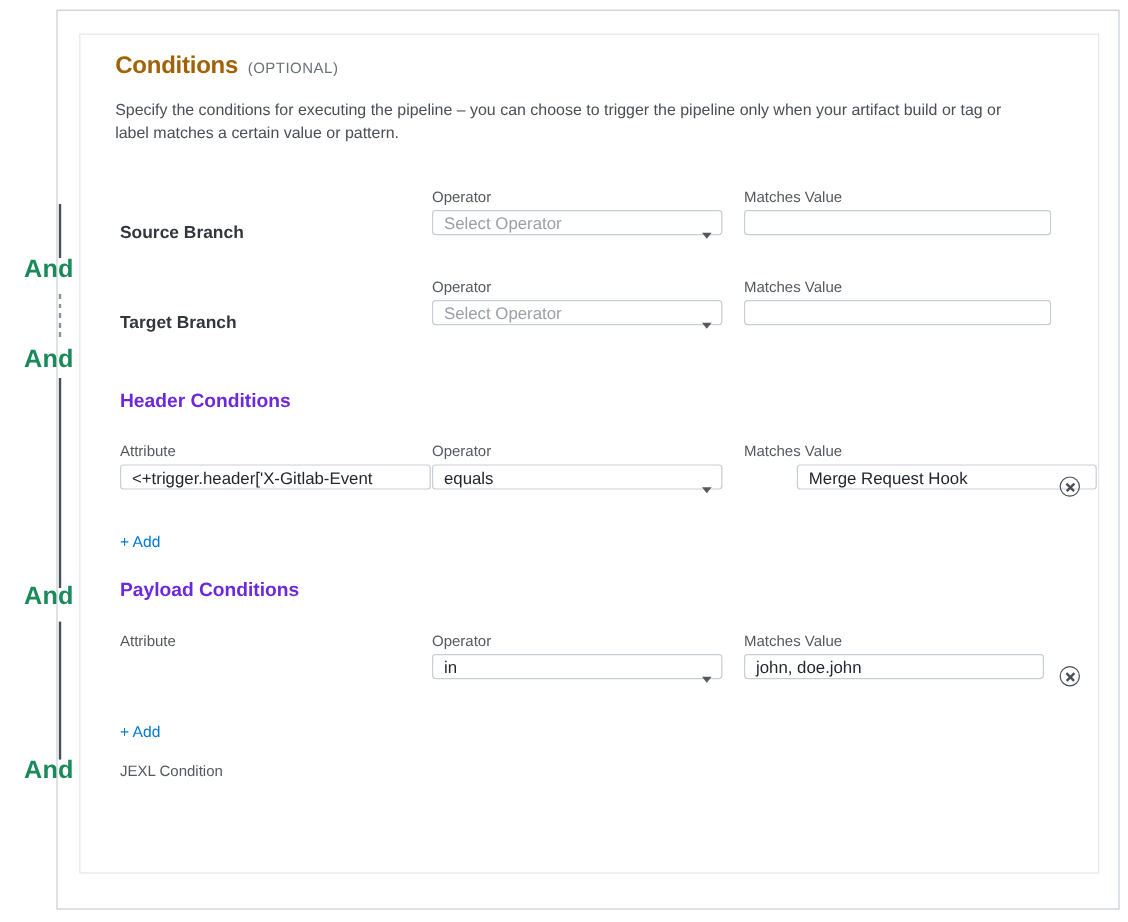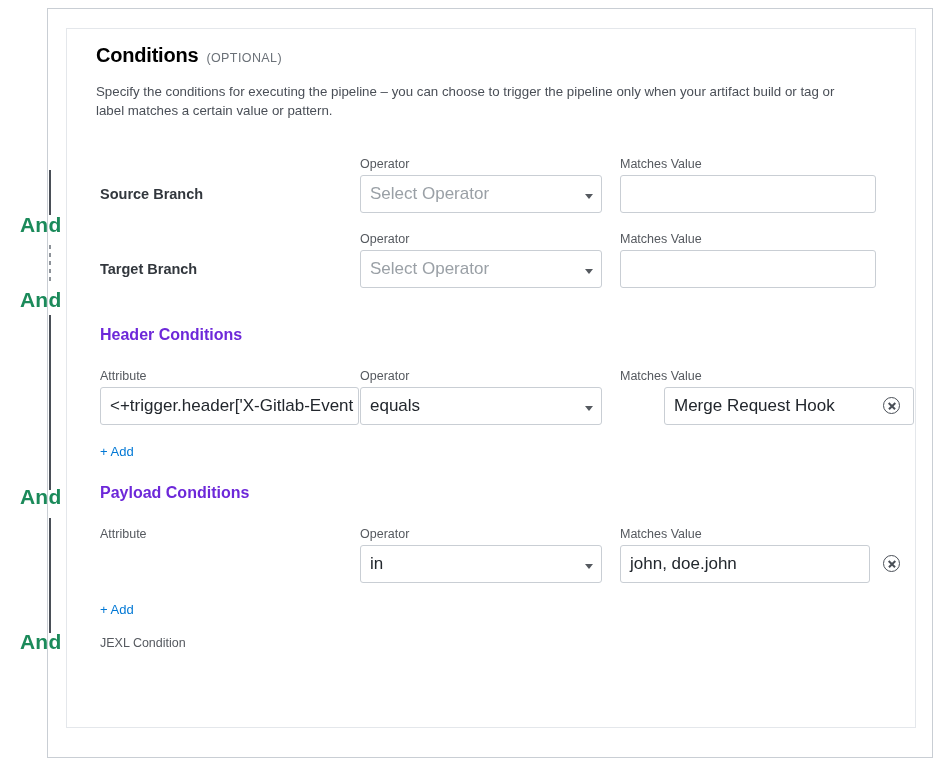--- a/index.html
+++ b/index.html
@@ -77,21 +77,21 @@
   }
 
   .heading-row {
     display: flex;
     align-items: baseline;
     gap: 8px;
   }
   .heading {
     font-size: 20px;
     font-weight: bold;
-    color: #000000;
+    color: #a16207;
     letter-spacing: -0.2px;
   }
   .heading-optional {
     font-size: 12.5px;
     color: #6b7178;
     letter-spacing: 0.4px;
   }
 
   .description {
     margin-top: 15px;
@@ -107,25 +107,25 @@
     margin-bottom: 4px;
   }
 
   .row-label {
     font-size: 14.5px;
     font-weight: bold;
     color: #32373d;
   }
 
   .input {
-    height: 38px;
+    height: 21px;
     border: 1px solid #c9ced4;
     border-radius: 3px;
     background: #ffffff;
-    font-size: 17px;
+    font-size: 14px;
     color: #22272d;
     padding: 0 9px;
     display: flex;
     align-items: center;
     overflow: hidden;
     white-space: nowrap;
   }
   .input.placeholder {
     color: #9aa0a6;
   }

